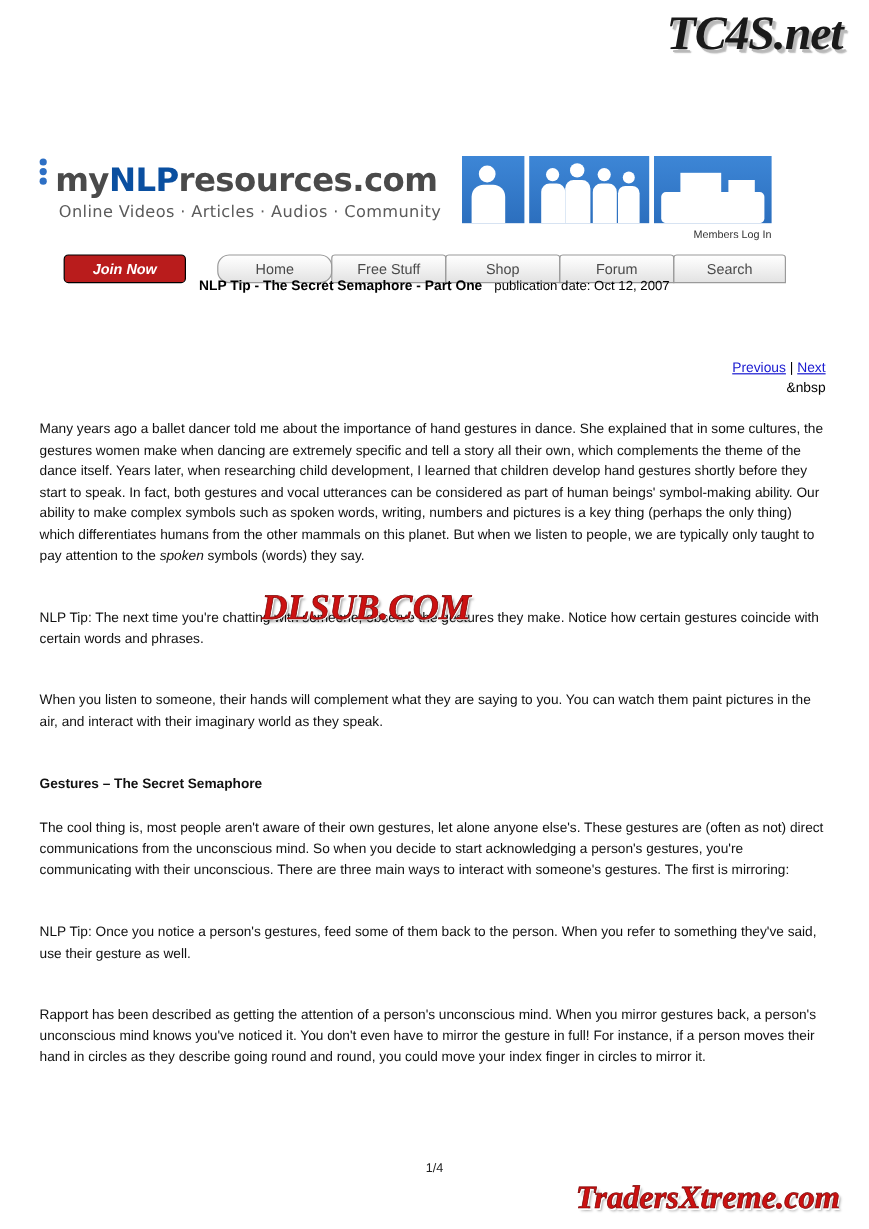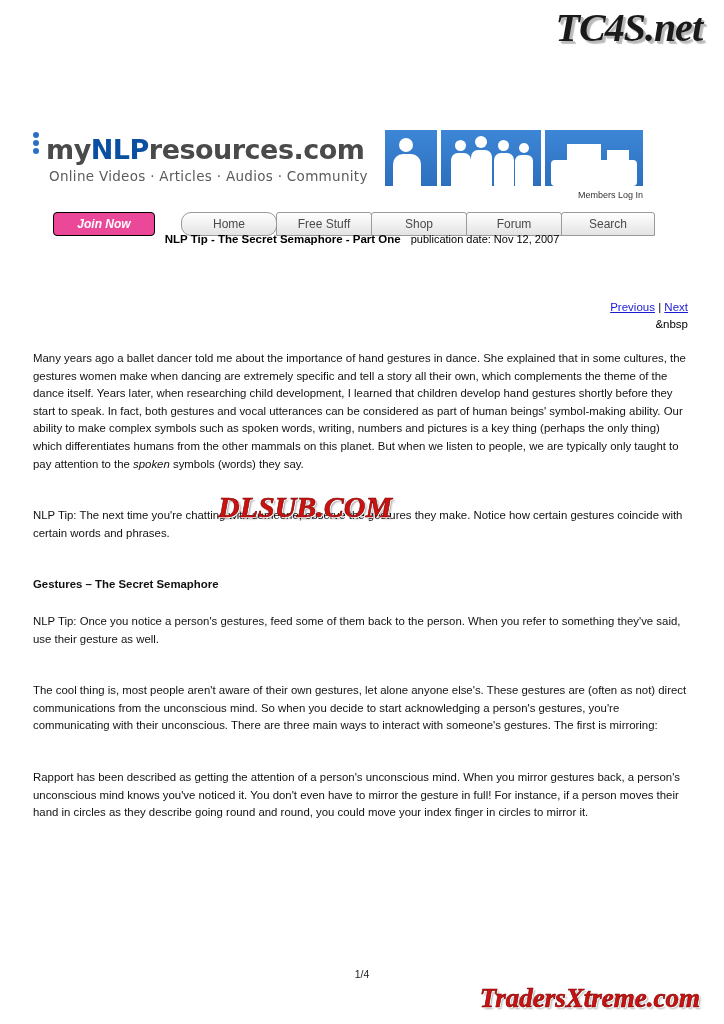--- a/index.html
+++ b/index.html
@@ -130,21 +130,21 @@
     font-size: 12px;
     color: #4a4a4a;
     border: 1px solid #9a9a9a;
     border-radius: 3px 3px 0 0;
     background: linear-gradient(#ffffff, #e3e3e3);
     font-family: "Liberation Sans", sans-serif;
   }
   .nav-btn.join {
     left: 20px;
     width: 100px;
-    background: #ec4899;
+    background: #b91c1c;
     color: #ffffff;
     font-weight: bold;
     font-style: italic;
     border: 1px solid #000;
     border-radius: 4px;
   }
   .nav-btn.home     { left: 148px; width: 94px; border-radius: 10px; }
   .nav-btn.free     { left: 243px; width: 94px; }
   .nav-btn.shop     { left: 338px; width: 94px; }
   .nav-btn.forum    { left: 433px; width: 94px; }
@@ -293,35 +293,36 @@
     <div class="nav-btn join">Join Now</div>
     <div class="nav-btn home">Home</div>
     <div class="nav-btn free">Free Stuff</div>
     <div class="nav-btn shop">Shop</div>
     <div class="nav-btn forum">Forum</div>
     <div class="nav-btn search">Search</div>
   </div>
 </div>
 
 <div class="title-row">
-  <span class="doc-title">NLP Tip - The Secret Semaphore - Part One</span><span class="pub-date">publication date: Nov 12, 2007</span>
+  <span class="doc-title">NLP Tip - The Secret Semaphore - Part One</span><span class="pub-date">publication date: Oct 12, 2007</span>
 </div>
 
 <div class="pager">
   <a href="#">Previous</a>
   <span class="sep">|</span>
   <a href="#">Next</a>
 </div>
 <div class="nbsp-line">&amp;nbsp</div>
 
 <div class="content">
   <p class="gap-lg">Many years ago a ballet dancer told me about the importance of hand gestures in dance. She explained that in some cultures, the gestures women make when dancing are extremely specific and tell a story all their own, which complements the theme of the dance itself. Years later, when researching child development, I learned that children develop hand gestures shortly before they start to speak. In fact, both gestures and vocal utterances can be considered as part of human beings' symbol-making ability. Our ability to make complex symbols such as spoken words, writing, numbers and pictures is a key thing (perhaps the only thing) which differentiates humans from the other mammals on this planet. But when we listen to people, we are typically only taught to pay attention to the <em>spoken</em> symbols (words) they say.</p>
   <p class="gap-lg">NLP Tip: The next time you're chatting with someone, observe the gestures they make. Notice how certain gestures coincide with certain words and phrases.</p>
+  <p class="gap-lg">When you listen to someone, their hands will complement what they are saying to you. You can watch them paint pictures in the air, and interact with their imaginary world as they speak.</p>
   <p class="heading">Gestures – The Secret Semaphore</p>
+  <p class="gap-lg">The cool thing is, most people aren't aware of their own gestures, let alone anyone else's. These gestures are (often as not) direct communications from the unconscious mind. So when you decide to start acknowledging a person's gestures, you're communicating with their unconscious. There are three main ways to interact with someone's gestures. The first is mirroring:</p>
   <p class="gap-lg">NLP Tip: Once you notice a person's gestures, feed some of them back to the person. When you refer to something they've said, use their gesture as well.</p>
-  <p class="gap-lg">The cool thing is, most people aren't aware of their own gestures, let alone anyone else's. These gestures are (often as not) direct communications from the unconscious mind. So when you decide to start acknowledging a person's gestures, you're communicating with their unconscious. There are three main ways to interact with someone's gestures. The first is mirroring:</p>
   <p>Rapport has been described as getting the attention of a person's unconscious mind. When you mirror gestures back, a person's unconscious mind knows you've noticed it. You don't even have to mirror the gesture in full! For instance, if a person moves their hand in circles as they describe going round and round, you could move your index finger in circles to mirror it.</p>
 </div>
 
 <div class="dlsub-watermark">DLSUB.COM</div>
 
 <div class="page-number">1/4</div>
 <div class="footer-watermark">TradersXtreme.com</div>
 
 </body></html>

